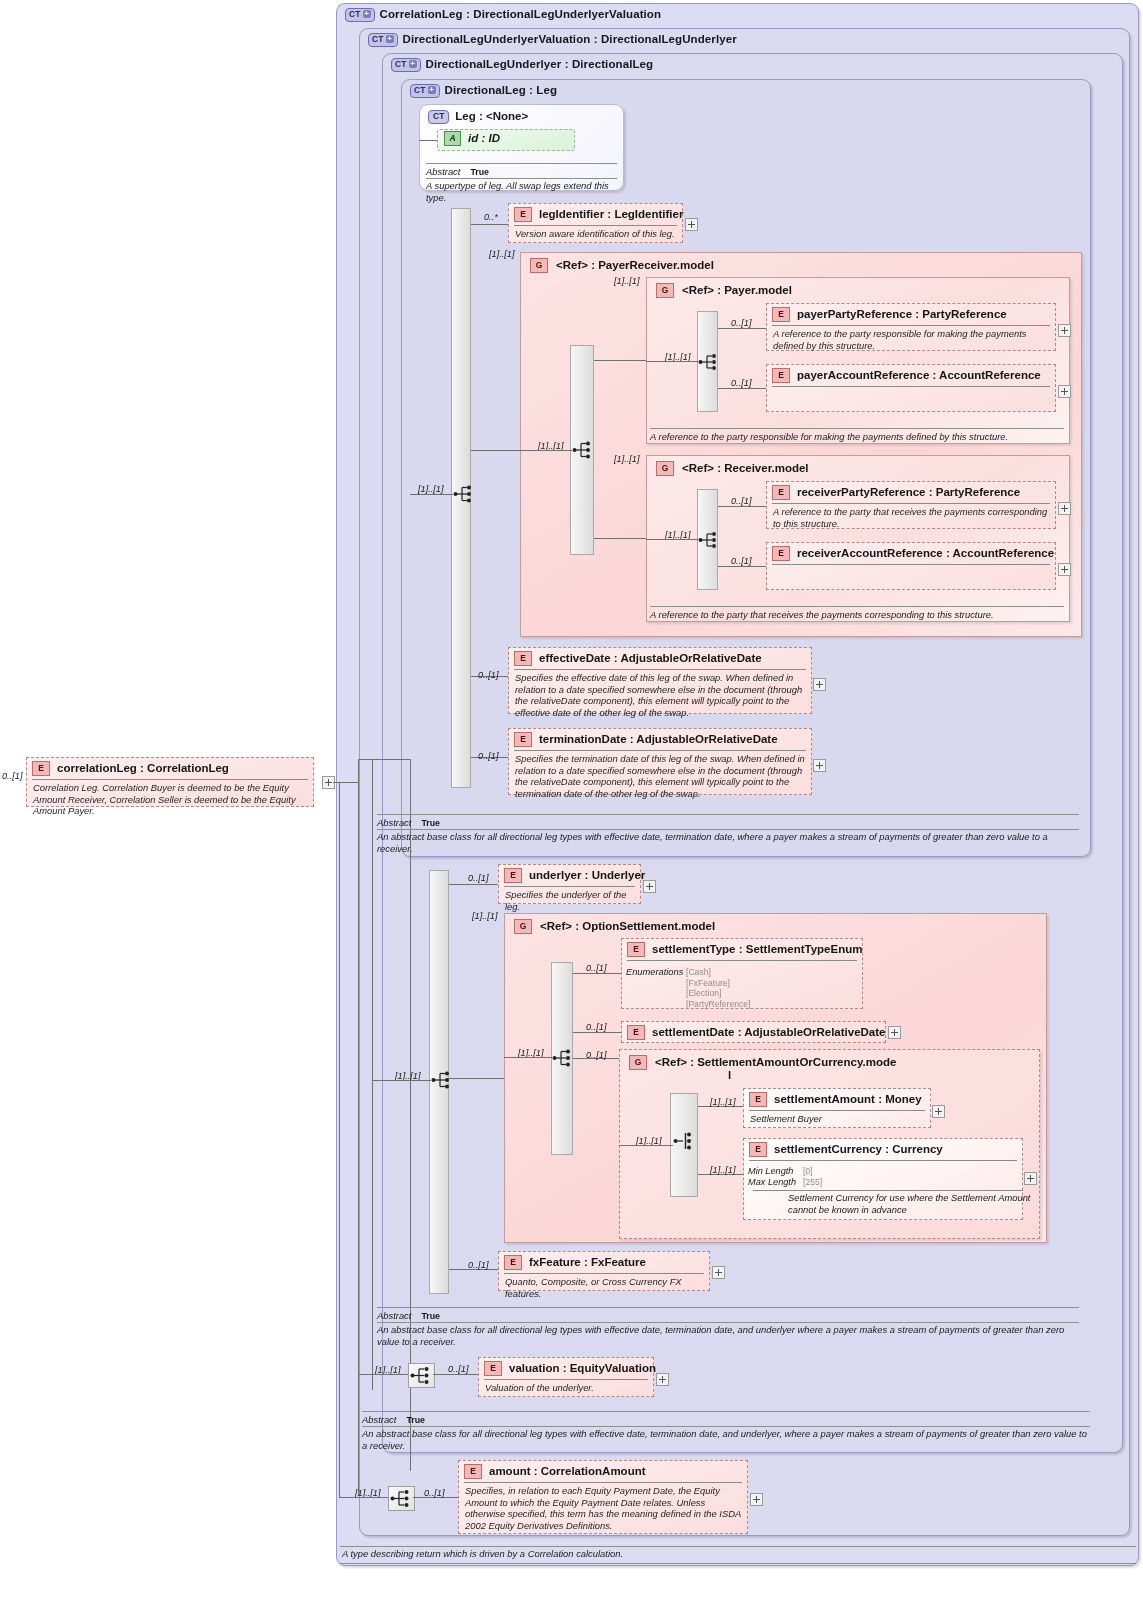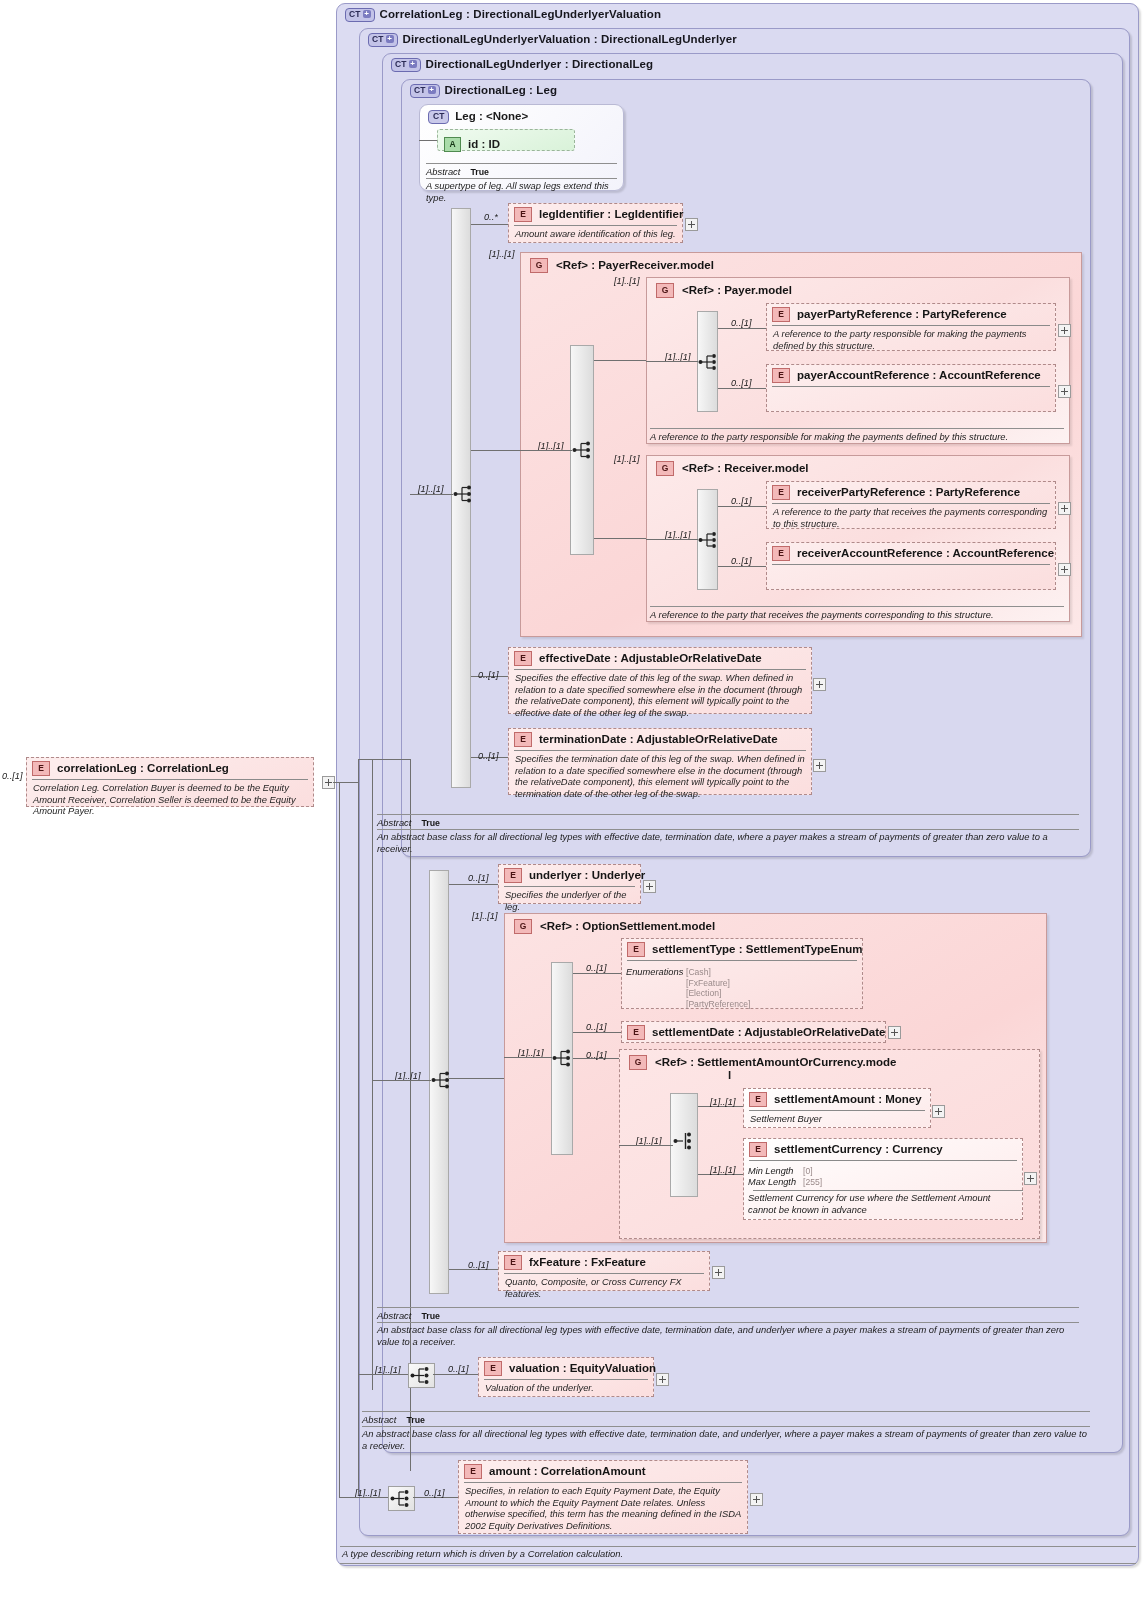--- a/index.html
+++ b/index.html
@@ -125,21 +125,21 @@
   </div>
 
   <div class="abs ctwhite" style="left:419px;top:104px;width:205px;height:87px;">
     <div class="abs" style="left:8px;top:5px;">
       <span class="badge-plain">CT</span><span style="font-size:11.5px;font-weight:bold;">Leg        : &lt;None&gt;</span>
     </div>
     <div class="hr" style="left:8px;top:160px;width:0;"></div>
   </div>
 
   <div class="abs abox" style="left:437px;top:129px;width:138px;height:22px;border-radius:3px 3px 3px 3px;">
-    <div class="abs" style="left:6px;top:7px;">
+    <div class="abs" style="left:6px;top:1px;font-style:italic;">
       <span class="a-badge">A</span><span style="font-size:11.5px;font-weight:bold;">id          : ID</span>
     </div>
   </div>
 
   <div class="ln lnh abs" style="left:419px;top:140px;width:18px;"></div>
 
   <div class="hr" style="left:426px;top:163px;width:191px;"></div>
   <div class="meta" style="left:426px;top:166px;">
     <span class="k">Abstract</span><span class="v">True</span>
   </div>
@@ -181,21 +181,21 @@
   <div class="ln lnh" style="left:471px;top:224px;width:37px;"></div>
   <div class="ln lnh" style="left:471px;top:450px;width:49px;"></div>
   <div class="ln lnh" style="left:471px;top:676px;width:37px;"></div>
   <div class="ln lnh" style="left:471px;top:757px;width:37px;"></div>
 
   <div class="abs ebox" style="left:508px;top:203px;width:175px;height:40px;">
     <div class="e-title">
       <span class="e-badge">E</span><span>legIdentifier : LegIdentifier</span>
     </div>
     <div class="e-sep"></div>
-    <div class="e-desc">Amount aware identification of this leg.</div>
+    <div class="e-desc">Version aware identification of this leg.</div>
   </div>
   <div class="card" style="left:484px;top:212px;">0..*</div>
   <div class="plusbtn" style="left:685px;top:218px;"></div>
 
   <div class="abs gbox" style="left:520px;top:252px;width:562px;height:385px;">
     <div class="g-hdr">
       <span class="g-badge">G</span><span>&lt;Ref&gt;        : PayerReceiver.model</span>
     </div>
   </div>
   <div class="card" style="left:489px;top:249px;">[1]..[1]</div>
@@ -451,21 +451,21 @@
     </div>
     <div class="e-sep"></div>
   </div>
   <div class="lenlbl" style="left:748px;top:1166px;">
     <span>Min Length</span><br><span>Max Length</span>
   </div>
   <div class="lenval" style="left:803px;top:1166px;">
     <span>[0]</span><br><span>[255]</span>
   </div>
   <div class="e-sep abs" style="left:748px;top:1190px;width:270px;"></div>
-  <div class="note" style="left:748px;top:1192px;width:272px;">Settlement Currency for use where the Settlement Amount cannot be known in advance</div>
+  <div class="note" style="left:788px;top:1192px;width:272px;">Settlement Currency for use where the Settlement Amount cannot be known in advance</div>
   <div class="card" style="left:710px;top:1165px;">[1]..[1]</div>
   <div class="plusbtn" style="left:1024px;top:1172px;"></div>
 
   <div class="abs ebox" style="left:498px;top:1251px;width:212px;height:40px;">
     <div class="e-title">
       <span class="e-badge">E</span><span>fxFeature : FxFeature</span>
     </div>
     <div class="e-sep"></div>
     <div class="e-desc">Quanto, Composite, or Cross Currency FX features.</div>
   </div>

